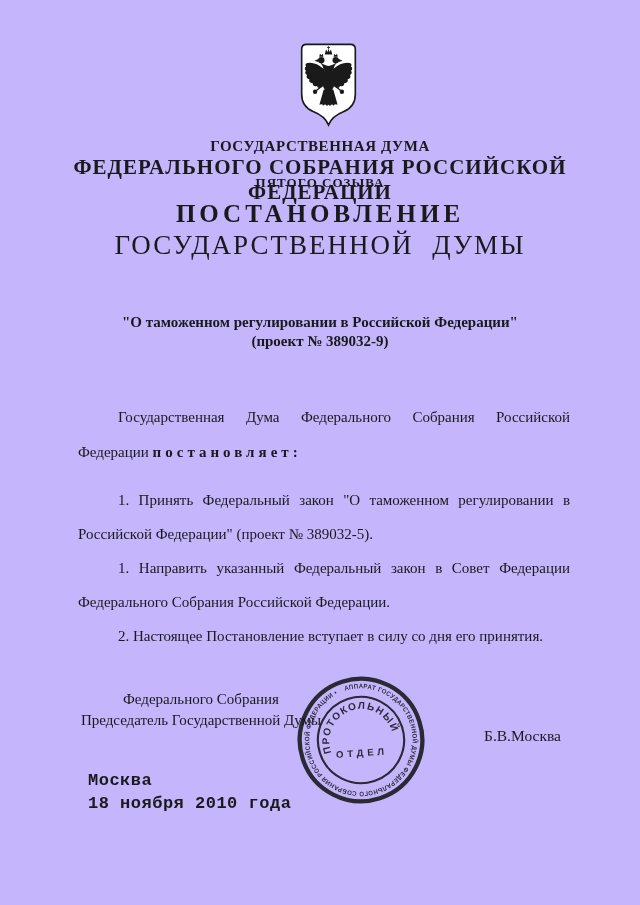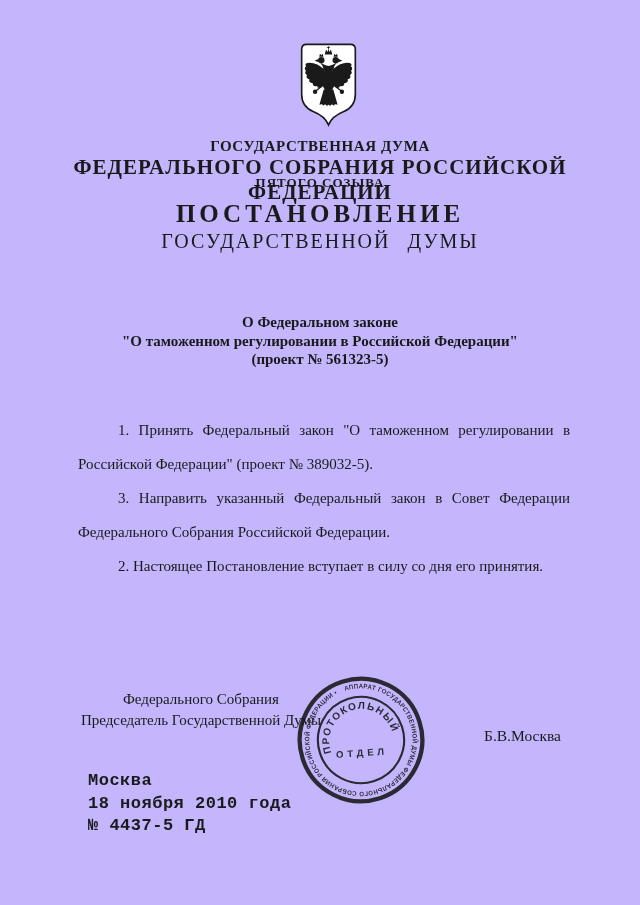--- a/index.html
+++ b/index.html
@@ -15,21 +15,21 @@
   }
   .centered{position:absolute;left:0;width:640px;text-align:center;}
   
   .emblem{position:absolute;left:294px;top:41px;width:69px;height:91px;}
   
   .org1{top:138px;font-size:15px;font-weight:600;letter-spacing:.6px;}
   .org2{top:155px;font-size:21px;font-weight:600;letter-spacing:1px;}
   .org3{top:175px;font-size:13px;font-weight:600;letter-spacing:1px;}
   
   .title1{top:200px;font-size:25px;font-weight:bold;letter-spacing:4px;}
-  .title2{top:230px;font-size:20px;letter-spacing:2px;word-spacing:10px;}
+  .title2{top:230px;font-size:27px;letter-spacing:2px;word-spacing:10px;}
   
   .subject{position:absolute;left:40px;top:313px;width:560px;text-align:center;
            font-size:15px;font-weight:bold;line-height:18.5px;}
   
   .body{position:absolute;left:78px;top:400px;width:492px;font-size:15px;}
   .body p{margin:0;text-indent:40px;text-align:justify;line-height:35px;}
   .items{margin-top:13px;}
   .items p{line-height:34px;}
   .bold-spaced{font-weight:bold;letter-spacing:4px;}
   
@@ -72,29 +72,29 @@
   </svg>
 
   <div class="centered org1">ГОСУДАРСТВЕННАЯ ДУМА</div>
   <div class="centered org2">ФЕДЕРАЛЬНОГО СОБРАНИЯ РОССИЙСКОЙ ФЕДЕРАЦИИ</div>
   <div class="centered org3">ПЯТОГО СОЗЫВА</div>
 
   <div class="centered title1">ПОСТАНОВЛЕНИЕ</div>
   <div class="centered title2">ГОСУДАРСТВЕННОЙ ДУМЫ</div>
 
   <div class="subject">
-    <div>О Федеральном законе</div>
     <div>"О таможенном регулировании в Российской Федерации"</div>
-    <div>(проект № 561323-5)</div>
+    <div>(проект № 389032-9)</div>
   </div>
 
   <div class="body">
+    <p><span>Государственная Дума Федерального Собрания Российской Федерации </span><span class="bold-spaced">постановляет:</span></p>
     <div class="items">
       <p>1. Принять Федеральный закон "О таможенном регулировании в Российской Федерации" (проект № 389032-5).</p>
-      <p>3. Направить указанный Федеральный закон в Совет Федерации Федерального Собрания Российской Федерации.</p>
+      <p>1. Направить указанный Федеральный закон в Совет Федерации Федерального Собрания Российской Федерации.</p>
       <p>2. Настоящее Постановление вступает в силу со дня его принятия.</p>
     </div>
   </div>
 
   <div class="sign">
     <div>Федерального Собрания</div>
     <div>Председатель Государственной Думы</div>
   </div>
   <div class="sign-name">Б.В.Москва</div>
 
@@ -112,16 +112,15 @@
       </text>
       <g transform="rotate(14)">
         <text y="17" x="0" text-anchor="middle" font-size="10" letter-spacing="4">ОТДЕЛ</text>
       </g>
     </g>
   </svg>
 
   <div class="footer">
     <div>Москва</div>
     <div>18 ноября 2010 года</div>
-    <div>№ 4437-5 ГД</div>
   </div>
 
 </div>
 
 </body></html>

